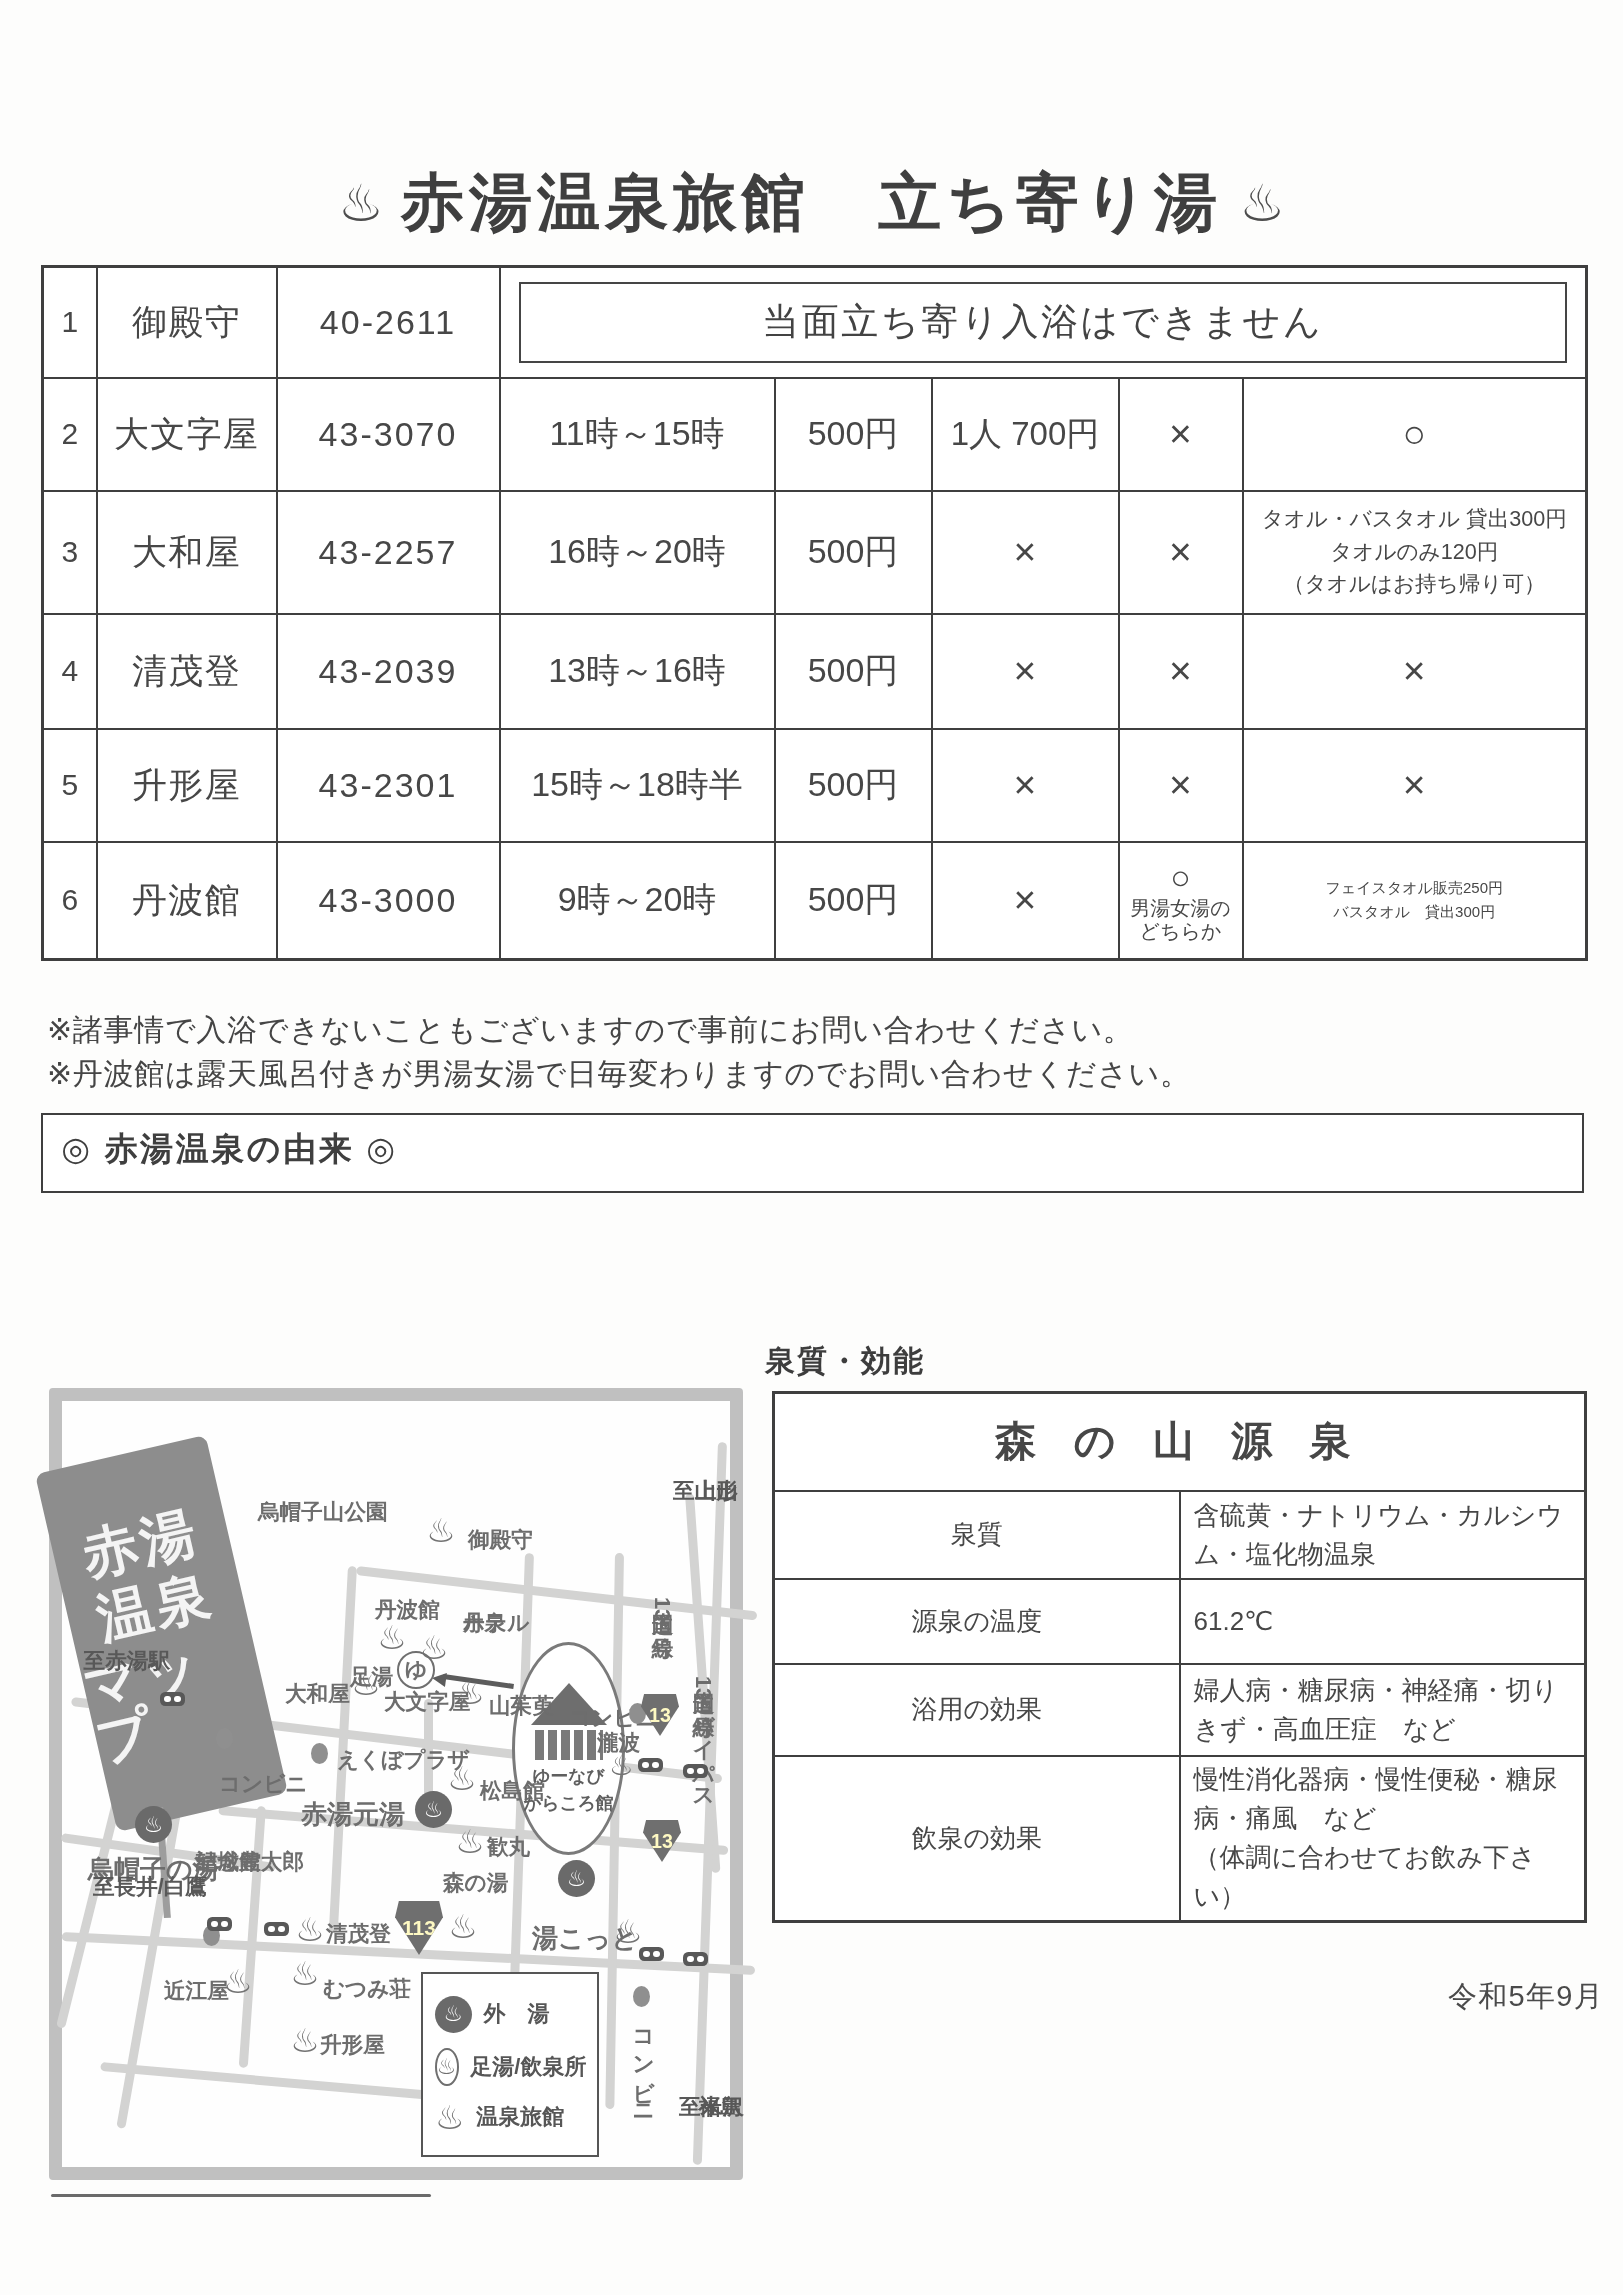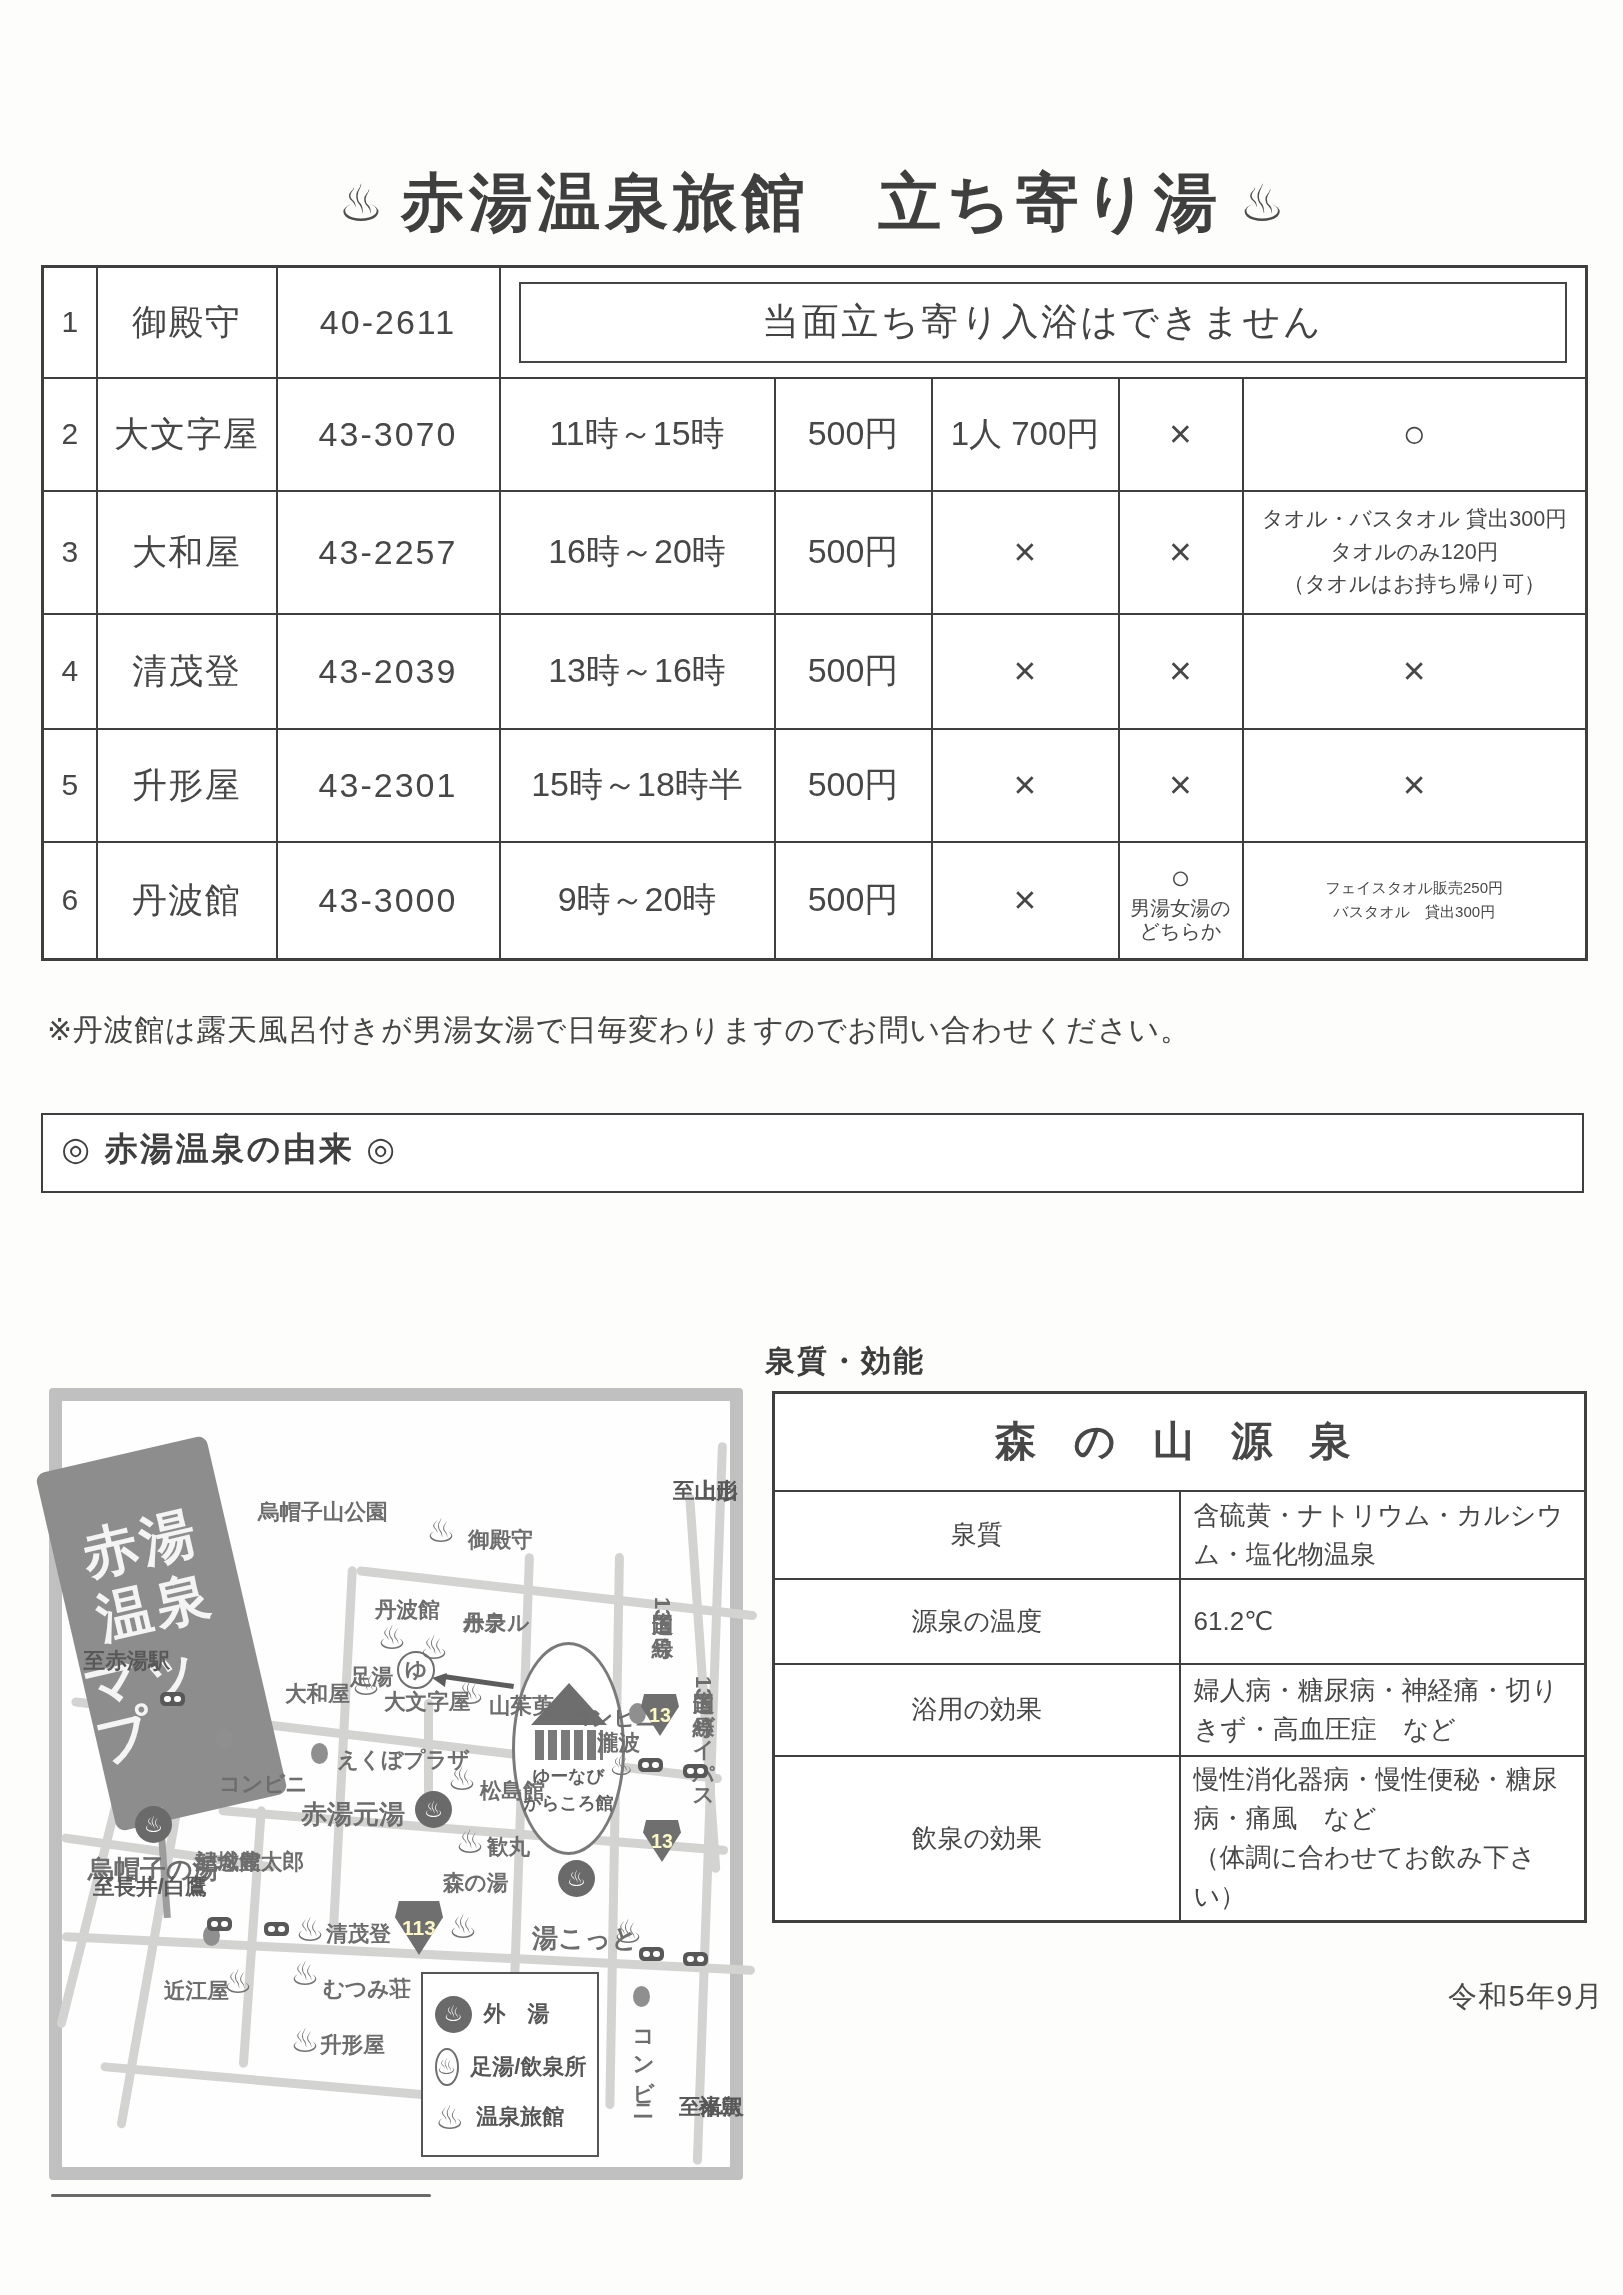--- a/index.html
+++ b/index.html
@@ -230,20 +230,21 @@
       </td>
       <td class="c-towel-m">
         <div>フェイスタオル販売250円</div>
         <div>バスタオル　貸出300円</div>
       </td>
     </tr>
   </tbody>
     </table>
 
   <div class="notes">
+    <div>※諸事情で入浴できないこともございますので事前にお問い合わせください。</div>
     <div>※丹波館は露天風呂付きが男湯女湯で日毎変わりますのでお問い合わせください。</div>
   </div>
 
   <div class="origin">
     <div class="origin-heading">◎ 赤湯温泉の由来 ◎</div>
   </div>
 
   <div class="spring-heading">泉質・効能</div>
   <table class="spring">
     <tbody>

